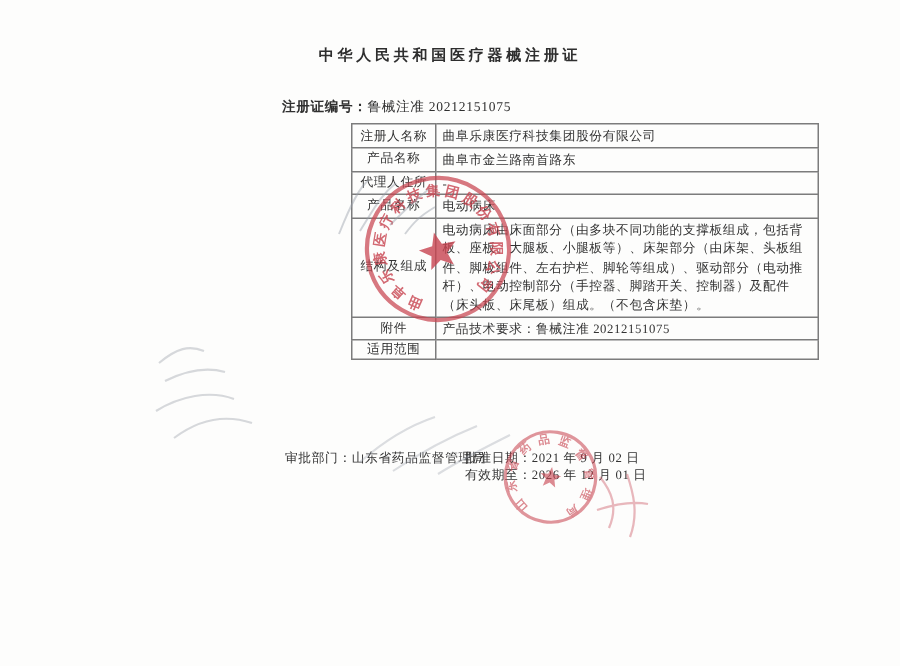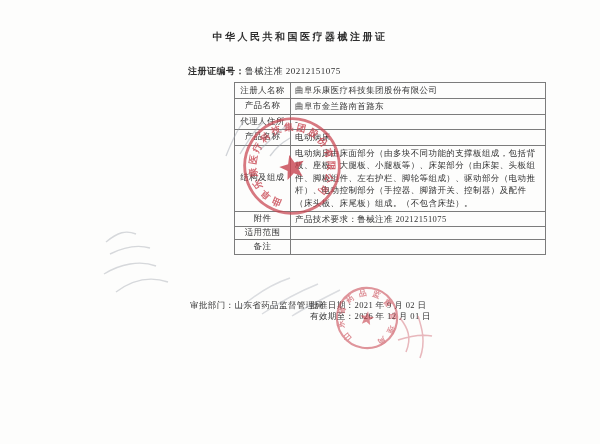--- a/index.html
+++ b/index.html
@@ -87,24 +87,20 @@
       <td class="val">电动病床由床面部分（由多块不同功能的支撑板组成，包括背板、座板、大腿板、小腿板等）、床架部分（由床架、头板组件、脚板组件、左右护栏、脚轮等组成）、驱动部分（电动推杆）、电动控制部分（手控器、脚踏开关、控制器）及配件（床头板、床尾板）组成。（不包含床垫）。</td>
     </tr>
     <tr class="r9">
       <td class="lab">附件</td>
       <td class="val">产品技术要求：鲁械注准 20212151075</td>
     </tr>
     <tr class="r10">
       <td class="lab">适用范围</td>
       <td class="val"></td>
     </tr>
-    <tr class="r11">
-      <td class="lab">备注</td>
-      <td class="val"></td>
-    </tr>
   </tbody>
     </table>
 
   <div class="footer-left">
     <span>审批部门：</span><span>山东省药品监督管理局</span>
   </div>
 
   <div class="footer-right">
     <div>
       <span>批准日期：</span><span>2021 年 9 月 02 日</span>

